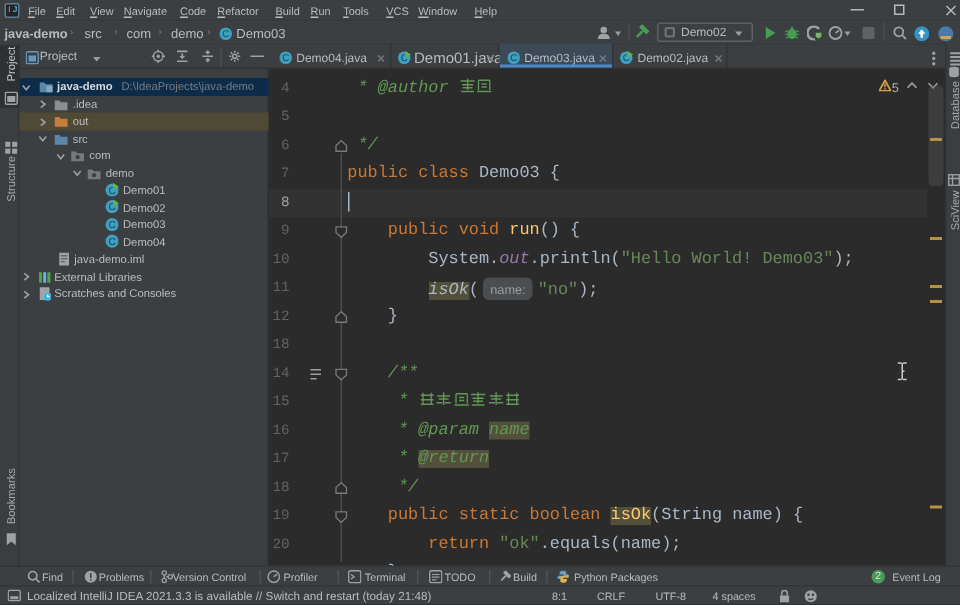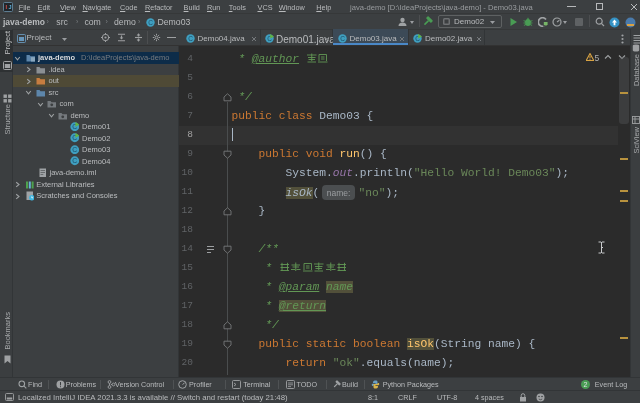--- a/index.html
+++ b/index.html
@@ -9,21 +9,21 @@
 .crumb{position:absolute;top:17px;font-size:8.7px;color:#b9bbbd}
 .crumbsep{position:absolute;top:17.5px;font-size:7px;color:#797d80}
 .tab{position:absolute;top:29px;height:16px;font-size:8px;color:#b9bbbd}
 .vtext{position:absolute;writing-mode:vertical-rl;transform:rotate(180deg);font-size:7.5px;color:#a7a9ab}
 .tl{position:absolute;font-size:7.5px;color:#bbbdbf;white-space:nowrap}
 .ln{position:absolute;width:16px;text-align:right;font-size:9.5px;color:#606366;font-family:"Liberation Mono",monospace}
 .cl{position:absolute;font-size:11.25px;white-space:pre;font-family:"Liberation Mono",monospace;color:#a9b7c6;line-height:14px}
 .kw{color:#cc7832}
 .str{color:#6a8759}
 .doc{color:#629755;font-style:italic}
-.dtag{color:#629755;font-style:italic;text-decoration:underline;text-underline-offset:1px}
+.dtag{color:#629755;font-style:italic;text-underline-offset:1px}
 .meth{color:#ffc66d}
 .fld{color:#9876aa;font-style:italic}
 .hl{background:#52503a}
 .bitem{position:absolute;color:#b9bbbd;font-size:7.2px}
 svg{display:block}
 </style></head>
 <body>
 <div id="app">
 <div class="abs" style="left:0;top:0;width:640px;height:13px;background:#3c3f41"></div>
 <div class="abs" style="left:0;top:13px;width:640px;height:16px;background:#3c3f41;border-top:1px solid #363839"></div>
@@ -43,21 +43,20 @@
 <div class="menuitem" style="left:60px"><u>V</u>iew</div>
 <div class="menuitem" style="left:82.5px"><u>N</u>avigate</div>
 <div class="menuitem" style="left:120px"><u>C</u>ode</div>
 <div class="menuitem" style="left:144.9px"><u>R</u>efactor</div>
 <div class="menuitem" style="left:183.6px"><u>B</u>uild</div>
 <div class="menuitem" style="left:207px"><u>R</u>un</div>
 <div class="menuitem" style="left:228.8px"><u>T</u>ools</div>
 <div class="menuitem" style="left:257.5px"><u>V</u>CS</div>
 <div class="menuitem" style="left:278.8px"><u>W</u>indow</div>
 <div class="menuitem" style="left:316.3px"><u>H</u>elp</div>
-<div class="abs" style="left:350px;top:2.5px;color:#9a9da0;font-size:7.6px;white-space:nowrap">java-demo [D:\IdeaProjects\java-demo] - Demo03.java</div>
 <div class="abs" style="left:567px;top:6px;width:9px;height:1px;background:#b6b8ba"></div>
 <div class="abs" style="left:595.5px;top:2.5px;width:7px;height:7px;border:1px solid #b6b8ba"></div>
 <svg class="abs" style="left:629.5px;top:2.5px" width="8" height="8" viewBox="0 0 8 8">
       <path d="M1 1 L7 7 M7 1 L1 7" stroke="#b6b8ba" stroke-width="1"></path>
     </svg>
 <div class="crumb" style="left:3px;font-weight:bold;font-size:8.5px">java-demo</div>
 <div class="crumb" style="left:56.3px">src</div>
 <div class="crumb" style="left:84.4px">com</div>
 <div class="crumb" style="left:114px">demo</div>
 <div class="crumbsep" style="left:46.5px">›</div>

